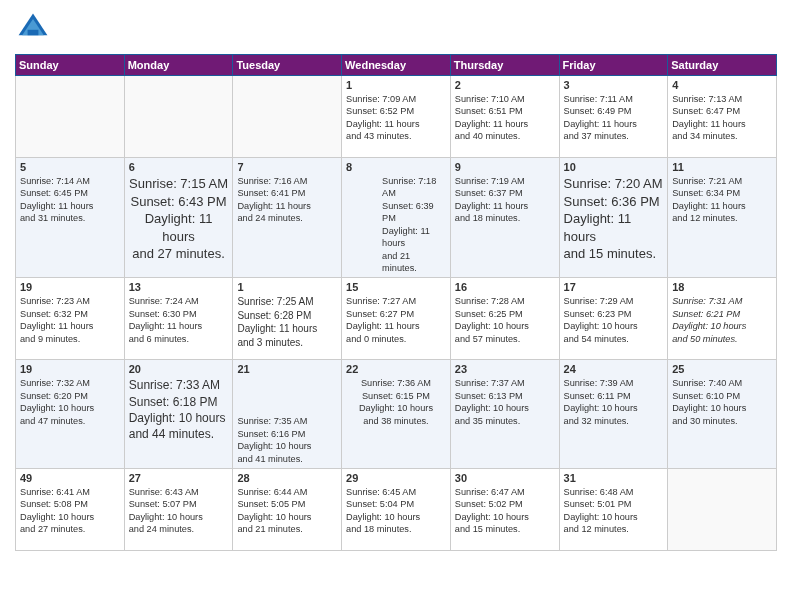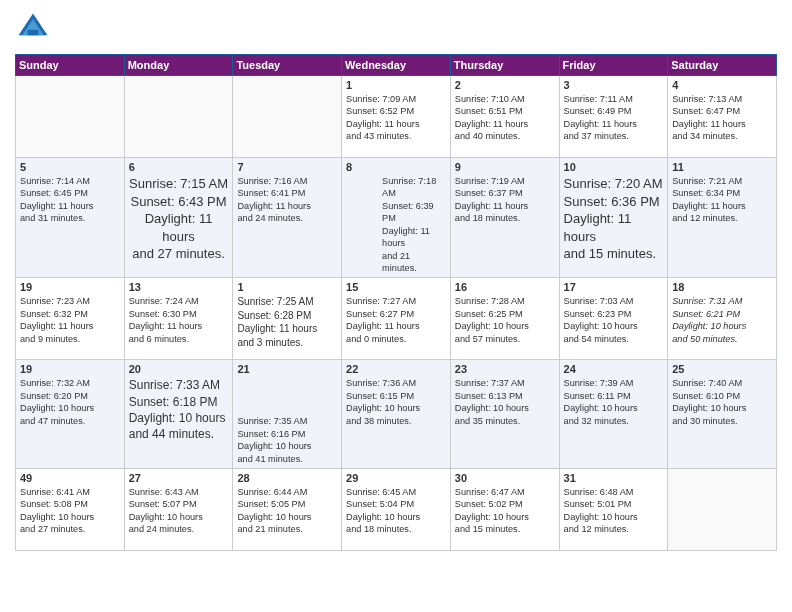--- a/index.html
+++ b/index.html
@@ -244,21 +244,21 @@
           </td>
           <td>
             <span class="day-num">16</span>
             <div style="white-space: pre-line; font-size: 9.2px; line-height: 1.35;">Sunrise: 7:28 AM
 Sunset: 6:25 PM
 Daylight: 10 hours
 and 57 minutes.</div>
           </td>
           <td>
             <span class="day-num">17</span>
-            <div style="white-space: pre-line; font-size: 9.2px; line-height: 1.35;">Sunrise: 7:03 AM
+            <div style="white-space: pre-line; font-size: 9.2px; line-height: 1.35;">Sunrise: 7:29 AM
 Sunset: 6:23 PM
 Daylight: 10 hours
 and 54 minutes.</div>
           </td>
           <td>
             <span class="day-num">18</span>
             <div style="white-space: pre-line; font-size: 9.2px; line-height: 1.35; font-style: italic;">Sunrise: 7:31 AM
 Sunset: 6:21 PM
 Daylight: 10 hours
 and 50 minutes.</div>
@@ -281,21 +281,21 @@
           </td>
           <td>
             <span class="day-num">21</span>
             <div style="white-space: pre-line; font-size: 9.2px; line-height: 1.35; margin-top: 40px;">Sunrise: 7:35 AM
 Sunset: 6:16 PM
 Daylight: 10 hours
 and 41 minutes.</div>
           </td>
           <td>
             <span class="day-num">22</span>
-            <div style="white-space: pre-line; font-size: 9.2px; line-height: 1.35;">Sunrise: 7:36 AM
+            <div style="white-space: pre-line; font-size: 9.2px; line-height: 1.35; text-align: center;">Sunrise: 7:36 AM
 Sunset: 6:15 PM
 Daylight: 10 hours
 and 38 minutes.</div>
           </td>
           <td>
             <span class="day-num">23</span>
             <div style="white-space: pre-line; font-size: 9.2px; line-height: 1.35;">Sunrise: 7:37 AM
 Sunset: 6:13 PM
 Daylight: 10 hours
 and 35 minutes.</div>

